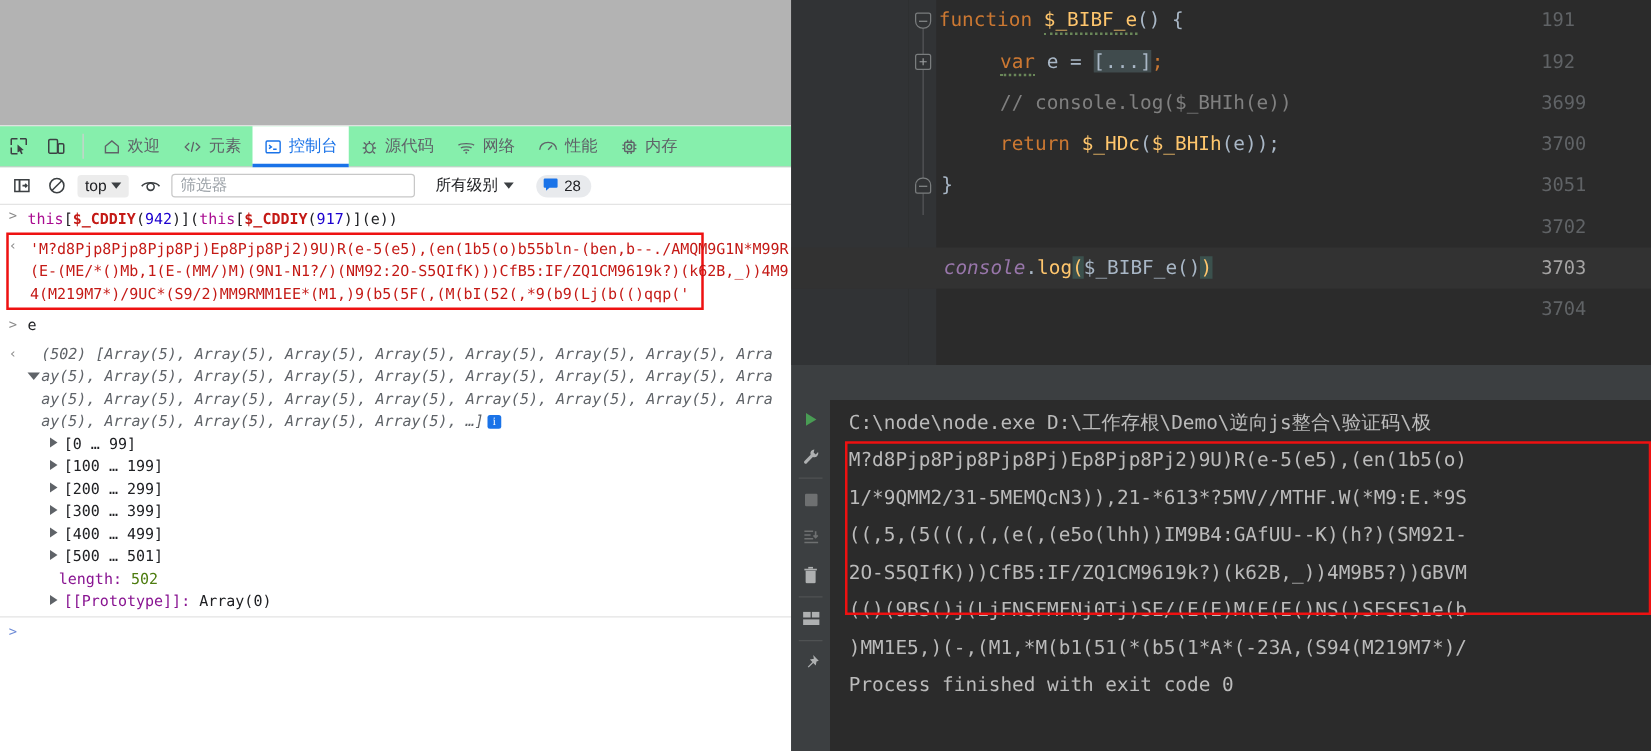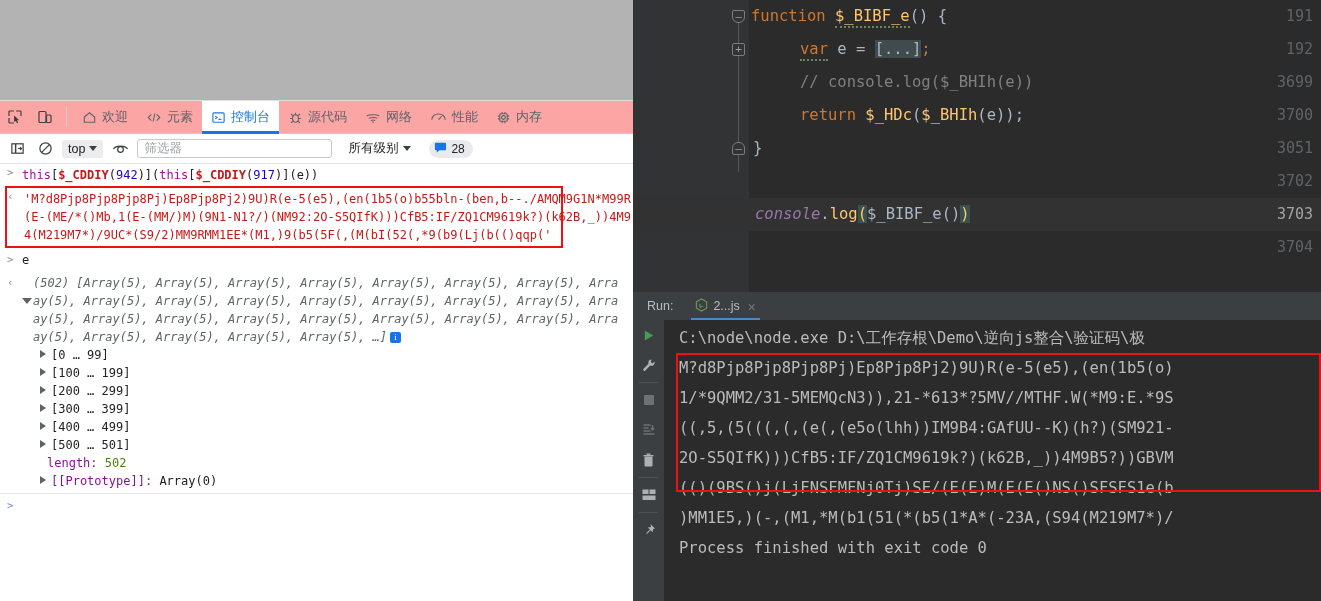--- a/index.html
+++ b/index.html
@@ -16,21 +16,21 @@
     background:#fff;overflow:hidden;
   }
   .viewport-blank{
     position:absolute;left:0;top:0;width:633px;height:100px;
     background:#b3b3b3;border-bottom:1px solid #e0e0e0;
   }
 
   
   .dt-tabs{
     position:absolute;left:0;top:101px;width:633px;height:33px;
-    background:#fca5a5;border-bottom:1px solid #cdcdcd;
+    background:#86efac;border-bottom:1px solid #cdcdcd;
     display:flex;align-items:center;box-sizing:border-box;
   }
   .dt-tool-btn{
     width:30px;height:26px;display:flex;align-items:center;justify-content:center;
     color:#3c4043;flex:none;
   }
   .dt-sep{width:1px;height:20px;background:#d0d0d0;margin:0 6px;flex:none;}
   .dt-tab{
     height:33px;display:flex;align-items:center;gap:5px;
     padding:0 9px;color:#5f6368;font-size:13px;white-space:nowrap;
@@ -125,21 +125,21 @@
   }
   .ide-editor{
     position:absolute;left:0;top:0;width:688px;height:292px;
     background:#2b2b2b;overflow:hidden;
   }
   .gutter{
     position:absolute;left:0;top:0;width:94px;height:292px;background:#313335;
   }
   .fold-rail{position:absolute;left:94px;top:0;width:22px;height:292px;background:#313335;}
   .ln{
-    position:absolute;right:8px;width:80px;text-align:right;
+    position:absolute;right:8px;width:80px;text-align:left;
     color:#606366;font-size:15px;line-height:33px;height:33px;
   }
   .ln.cur{color:#a4a3a3;}
   .caret-line{
     position:absolute;left:0;width:688px;height:33px;background:#323232;
   }
   .code-line{
     position:absolute;left:120px;height:33px;line-height:33px;
     font-size:15.5px;white-space:pre;color:#a9b7c6;
   }
@@ -418,33 +418,20 @@
       <div class="code-line" style="top:99px;left:167px;"><span class="k-orange">return</span><span class="k-ident"> </span><span class="k-func">$_HDc</span><span class="k-ident">(</span><span class="k-func">$_BHIh</span><span class="k-ident">(e));</span></div>
 
       <div class="code-line k-comment" style="top:66px;left:167px;">// console.log($_BHIh(e))</div>
 
       <div class="code-line k-ident" style="top:132px;left:120px;">}</div>
 
       <div class="code-line" style="top:198px;left:122px;"><span class="k-purple">console</span><span class="k-ident">.</span><span class="k-yellow">log</span><span class="k-yellow brace-hl">(</span><span class="k-ident">$_BIBF_e()</span><span class="k-yellow brace-hl">)</span></div>
     </div>
 
     <div class="run-panel">
-      <div class="run-head">
-        <span class="run-label">Run:</span>
-        <div class="run-tab">
-          <span>
-            <svg width="13" height="14" viewBox="0 0 14 15" fill="none" stroke="#6a9955" stroke-width="1.2">
-              <path d="M7 1L12.5 4v7L7 14 1.5 11V4z"></path>
-              <path d="M5.3 6.2v3.1c0 .5.5.8 1 .5l2.4-1.4" stroke-width="1.1"></path>
-            </svg>
-          </span>
-          <span class="run-tab-name">2...js</span>
-          <span class="run-x">✕</span>
-        </div>
-      </div>
 
       <div class="run-toolbar">
         <div class="rt-btn">
           <svg width="13" height="13" viewBox="0 0 14 14">
               <path d="M3 1.5l9 5.5-9 5.5z" fill="#499c54"></path>
             </svg>
         </div>
         <div class="rt-btn">
           <svg width="14" height="14" viewBox="0 0 14 14" fill="none" stroke="#aeb0b1" stroke-width="1.4">
             <path d="M9.5 1.5a3.2 3.2 0 00-3 4.3L1.8 10.5a1.3 1.3 0 101.8 1.8l4.7-4.7a3.2 3.2 0 004.2-4l-2 2-1.6-1.6z" fill="#aeb0b1" stroke="none"></path>

